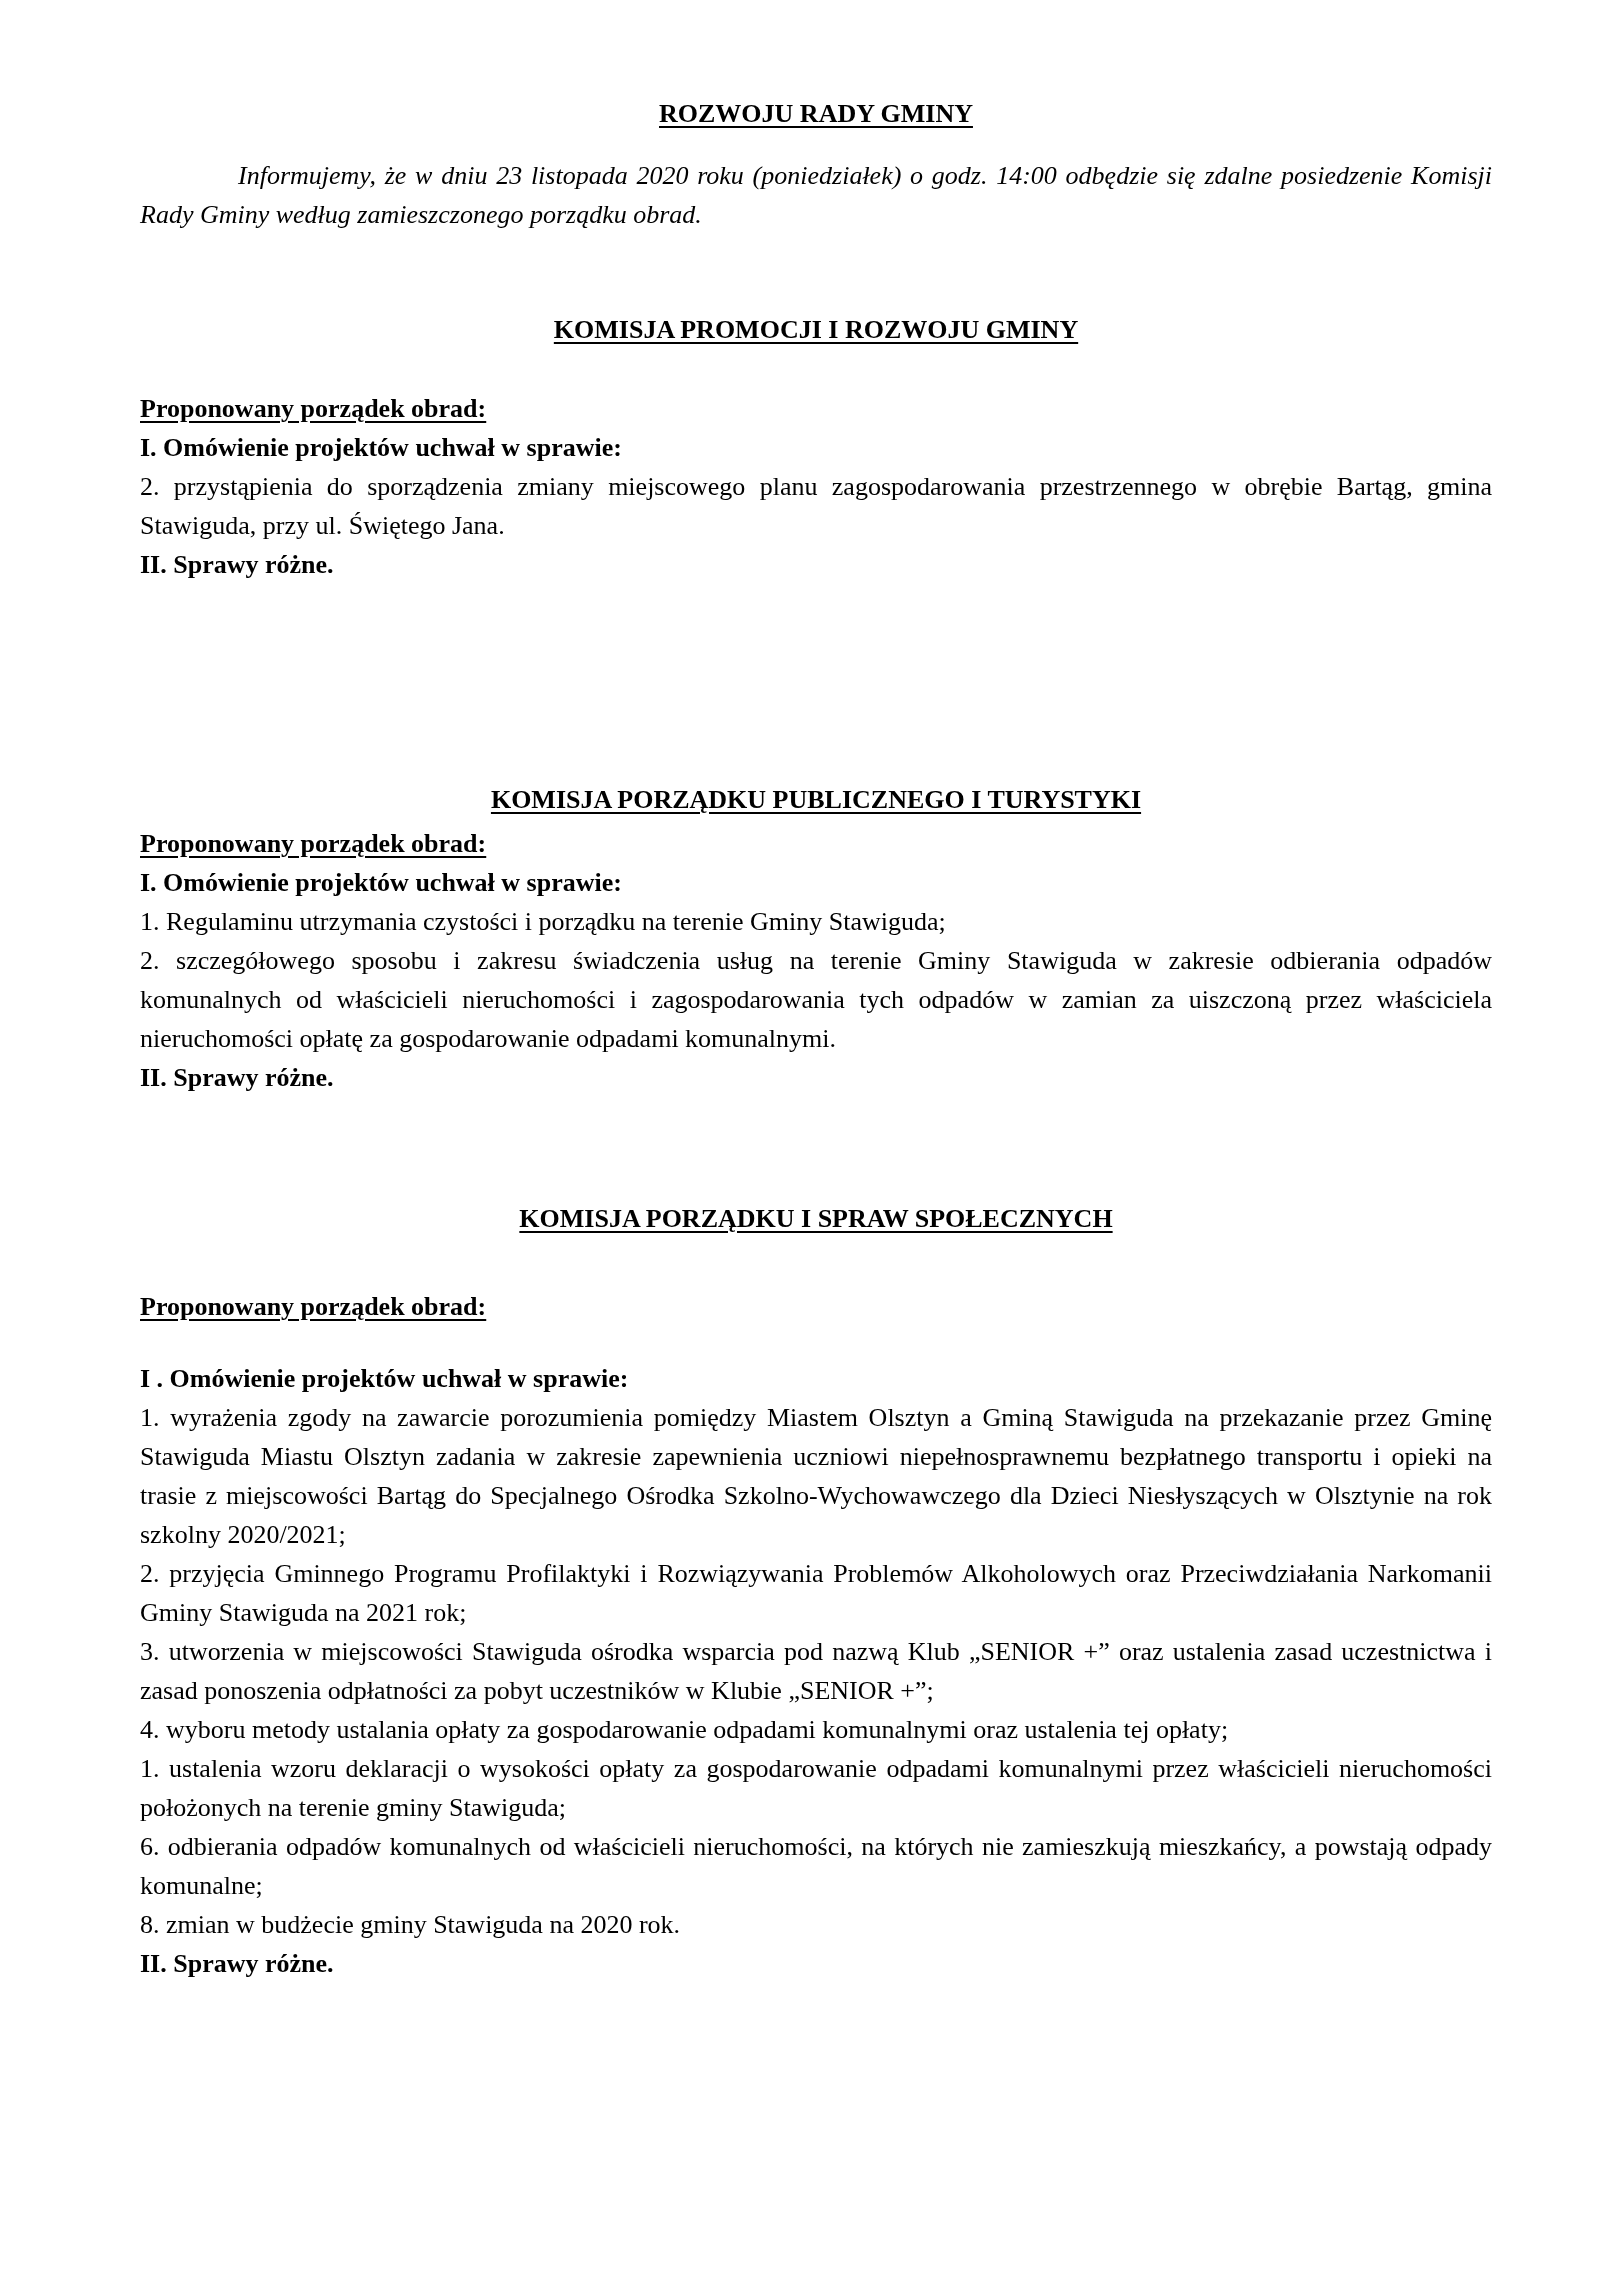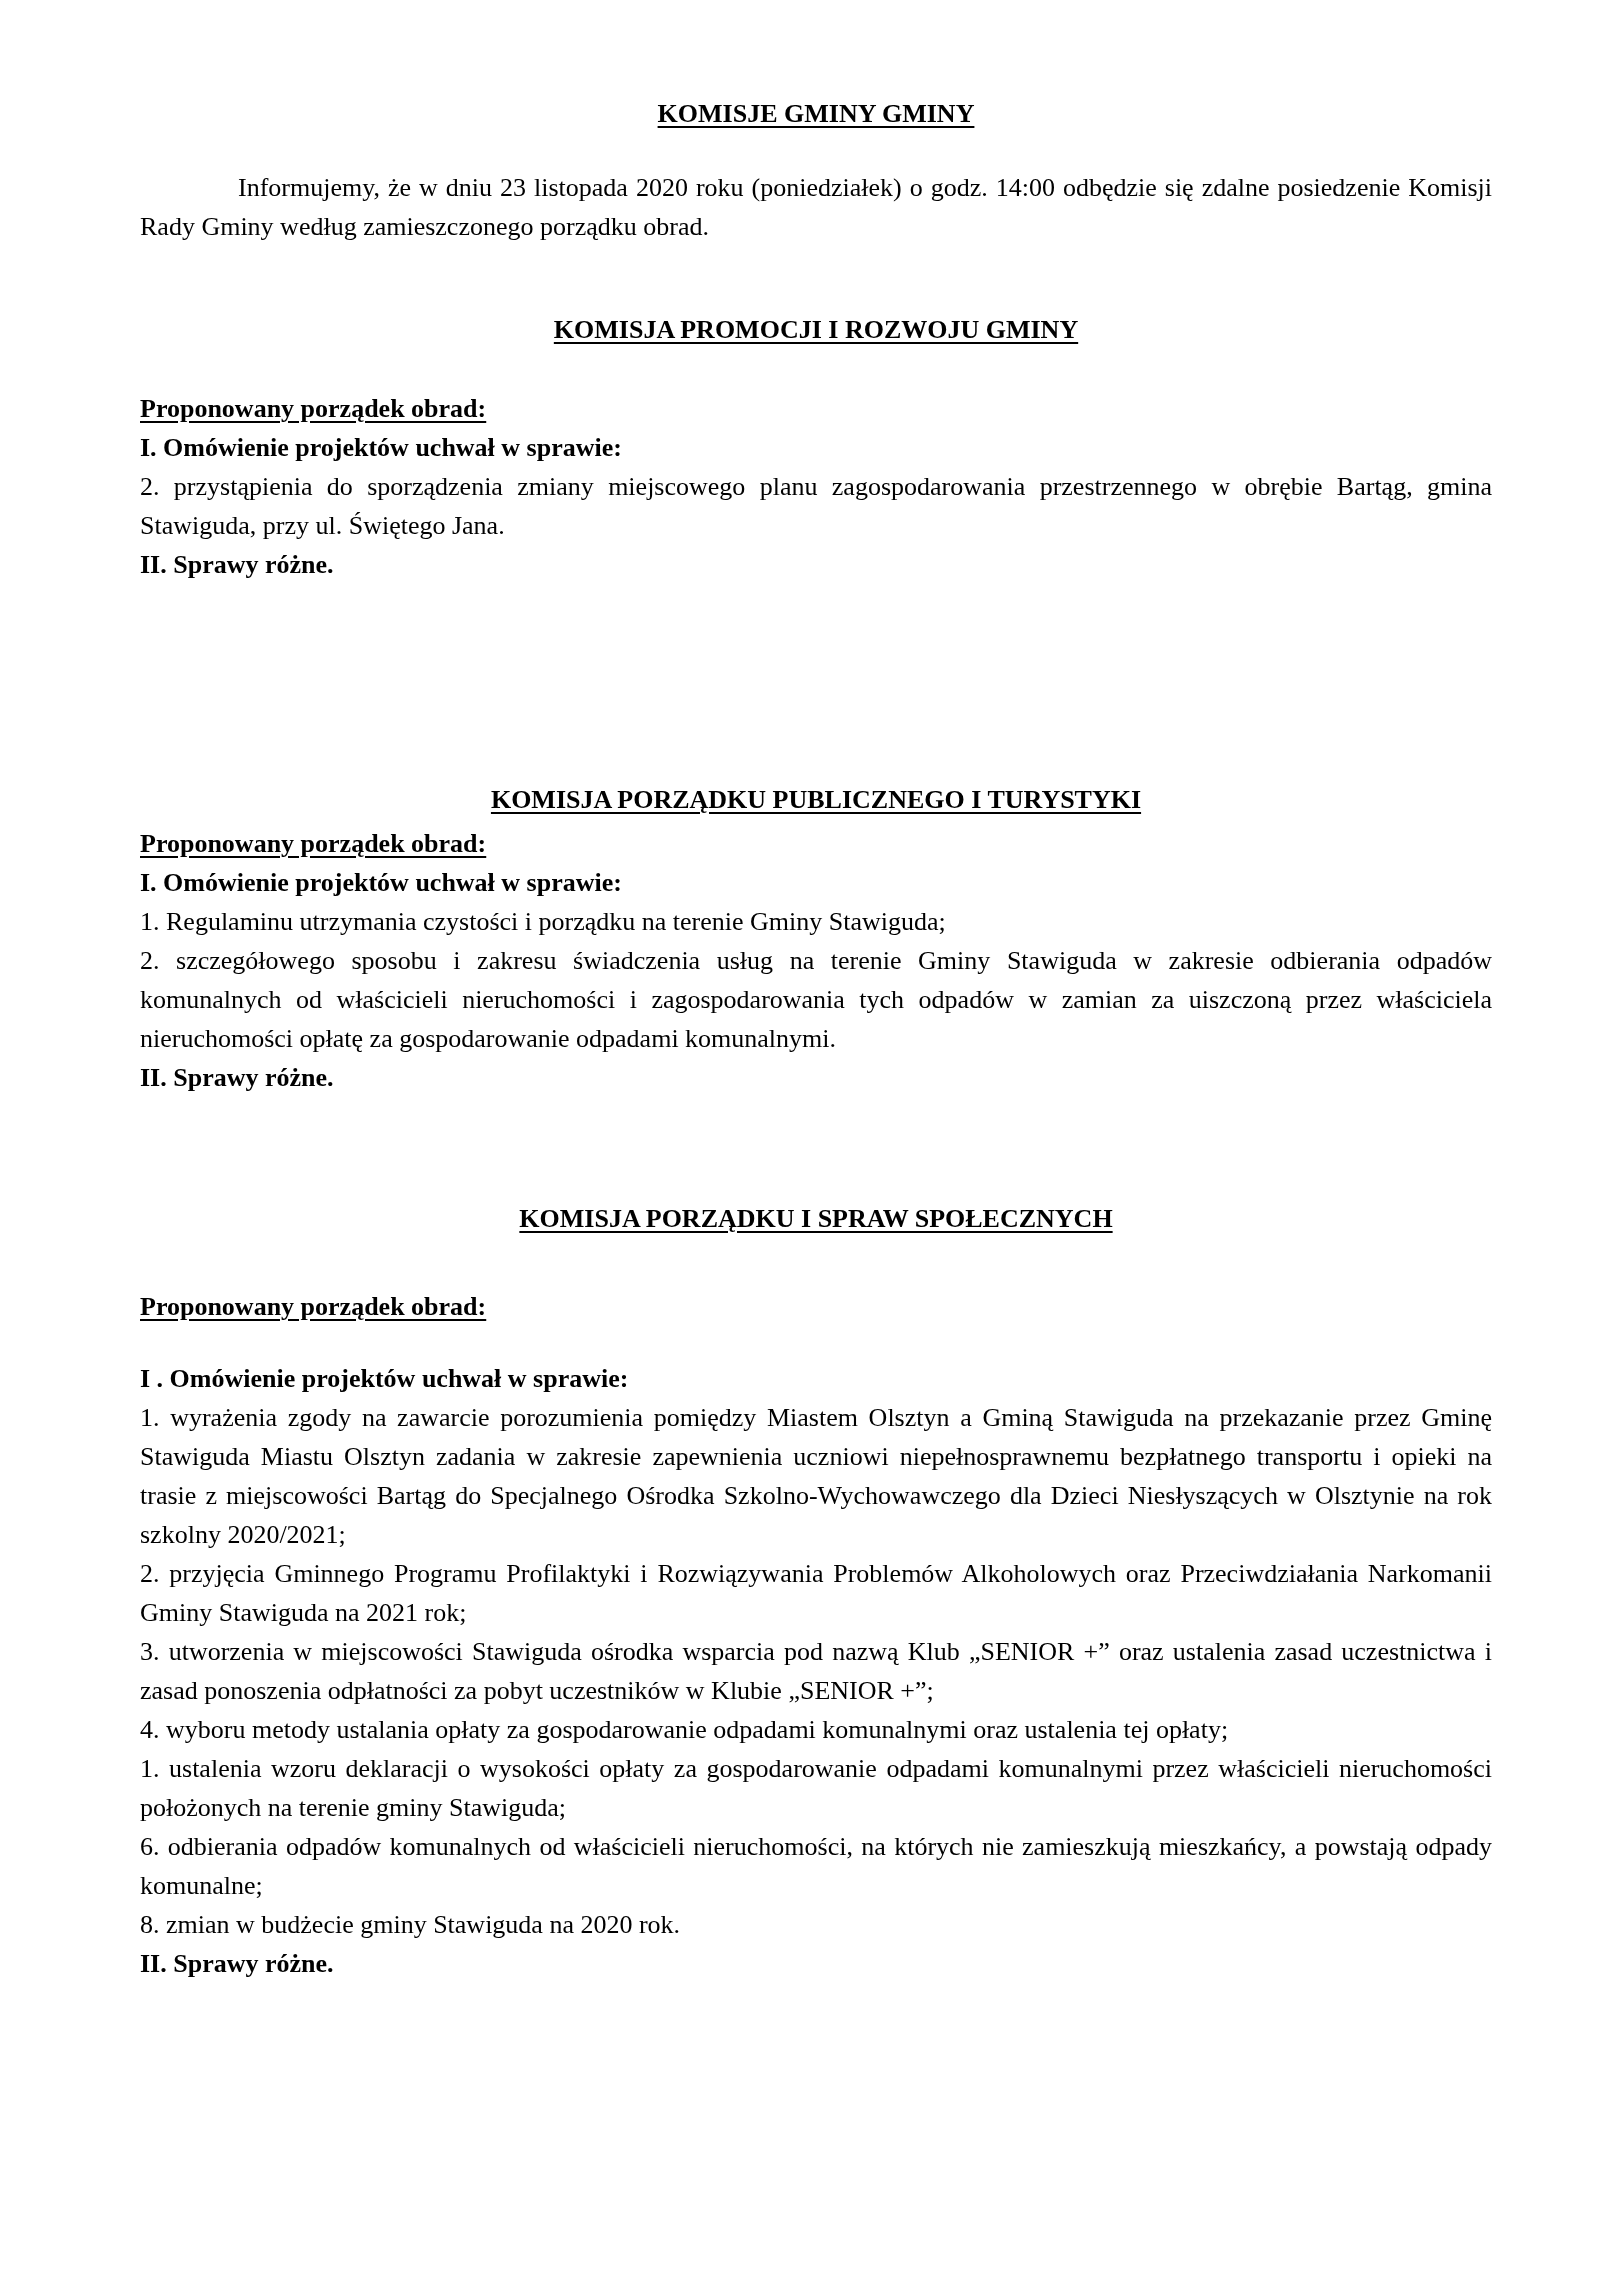--- a/index.html
+++ b/index.html
@@ -15,23 +15,23 @@
   .indent { text-indent: 98px; }
   .bold { font-weight: bold; }
   .ul { text-decoration: underline; text-underline-offset: 3.9px; text-decoration-thickness: 2px; }
   .block { position: absolute; left: 0; width: 1352px; }
 </style>
 </head>
 <body>
 
 <div class="page">
 
-  <div class="block center title" style="top:94px;">KOMISJE GMINY GMINY</div>
+  <div class="block center title" style="top:94px;">ROZWOJU RADY GMINY</div>
 
-  <p class="block para indent" style="top:168px;">Informujemy, że w dniu 23 listopada 2020 roku (poniedziałek) o godz. 14:00 odbędzie się zdalne posiedzenie Komisji Rady Gminy według zamieszczonego porządku obrad.</p>
+  <p class="block para indent" style="top:156px;font-style:italic;">Informujemy, że w dniu 23 listopada 2020 roku (poniedziałek) o godz. 14:00 odbędzie się zdalne posiedzenie Komisji Rady Gminy według zamieszczonego porządku obrad.</p>
 
   <div class="block center title" style="top:310px;">KOMISJA PROMOCJI I ROZWOJU GMINY</div>
   <div class="block" style="top:389px;">
     <div><span class="bold ul">Proponowany porządek obrad:</span></div>
     <div class="bold">I. Omówienie projektów uchwał w sprawie:</div>
     <p class="para">2. przystąpienia do sporządzenia zmiany miejscowego planu zagospodarowania przestrzennego w obrębie Bartąg, gmina Stawiguda, przy ul. Świętego Jana.</p>
     <div class="bold">II. Sprawy różne.</div>
   </div>
 
   <div class="block center title" style="top:780px;">KOMISJA PORZĄDKU PUBLICZNEGO I TURYSTYKI</div>

